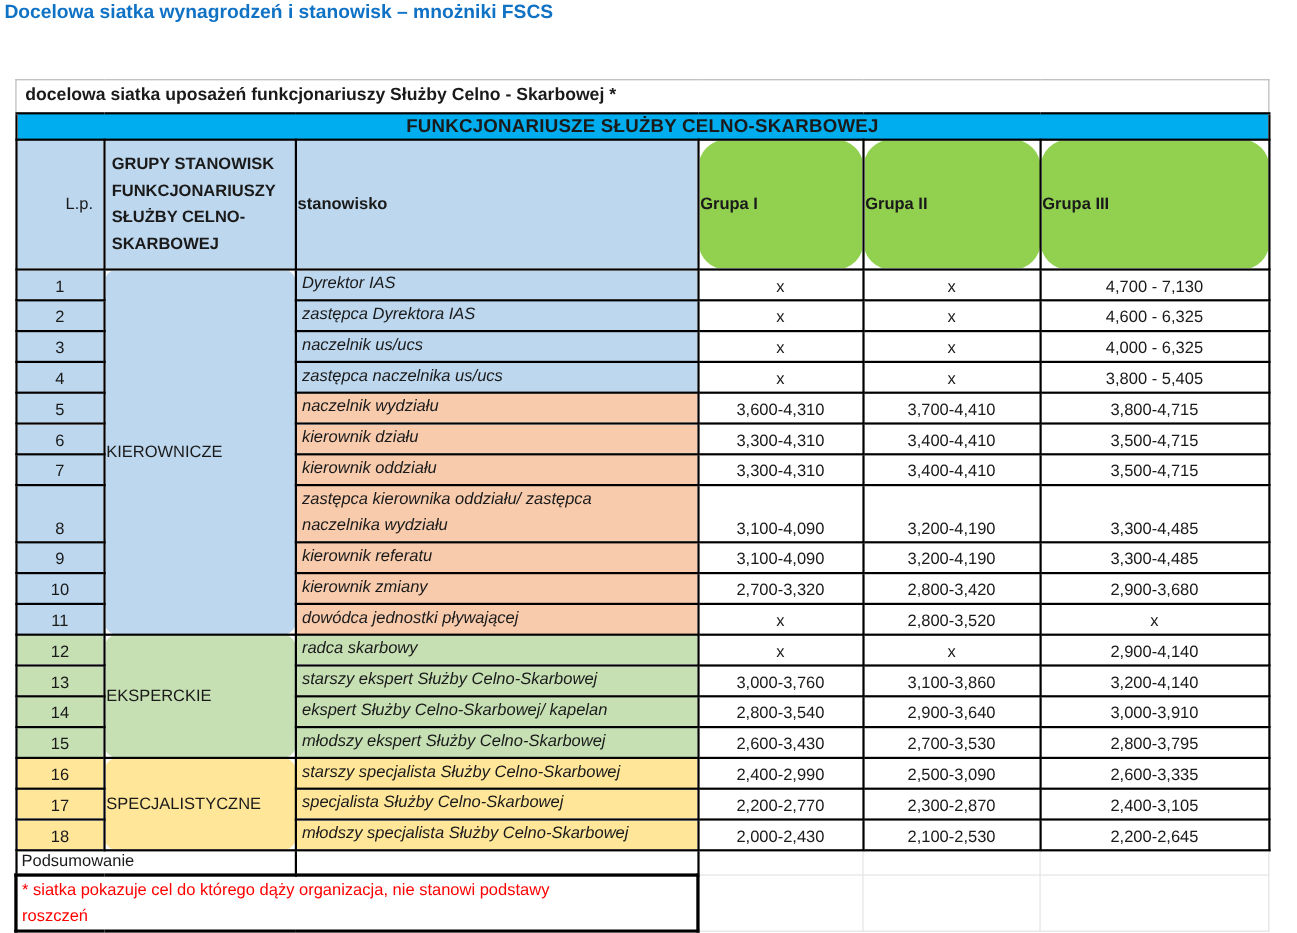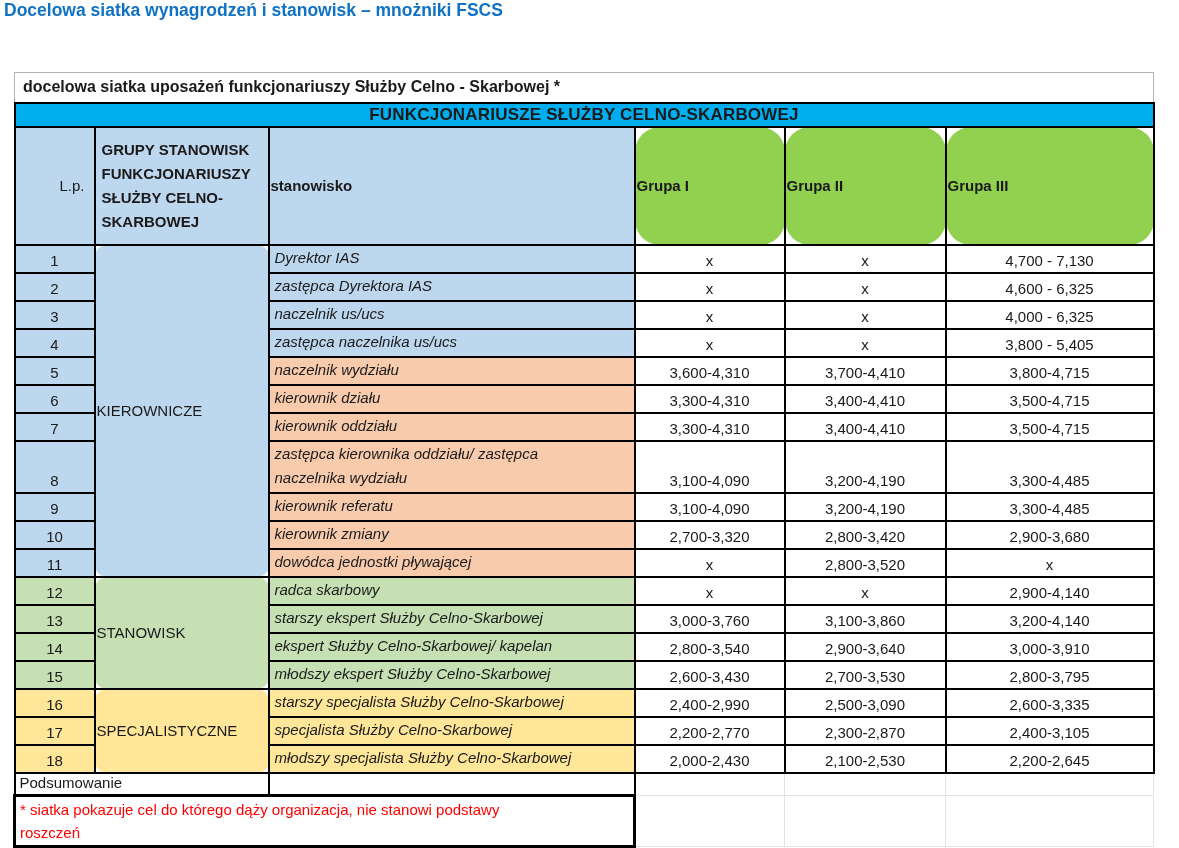--- a/index.html
+++ b/index.html
@@ -164,21 +164,21 @@
       </tr>
       <tr class="data">
         <td class="b lp bg-blue">11</td>
         <td class="b pos bg-peach">dowódca jednostki pływającej</td>
         <td class="b val">x</td>
         <td class="b val">2,800-3,520</td>
         <td class="b val">x</td>
       </tr>
       <tr class="data">
         <td class="b lp bg-green">12</td>
-        <td class="b group bg-green" rowspan="4">STANOWISK</td>
+        <td class="b group bg-green" rowspan="4">EKSPERCKIE</td>
         <td class="b pos bg-green">radca skarbowy</td>
         <td class="b val">x</td>
         <td class="b val">x</td>
         <td class="b val">2,900-4,140</td>
       </tr>
       <tr class="data">
         <td class="b lp bg-green">13</td>
         <td class="b pos bg-green">starszy ekspert Służby Celno-Skarbowej</td>
         <td class="b val">3,000-3,760</td>
         <td class="b val">3,100-3,860</td>

